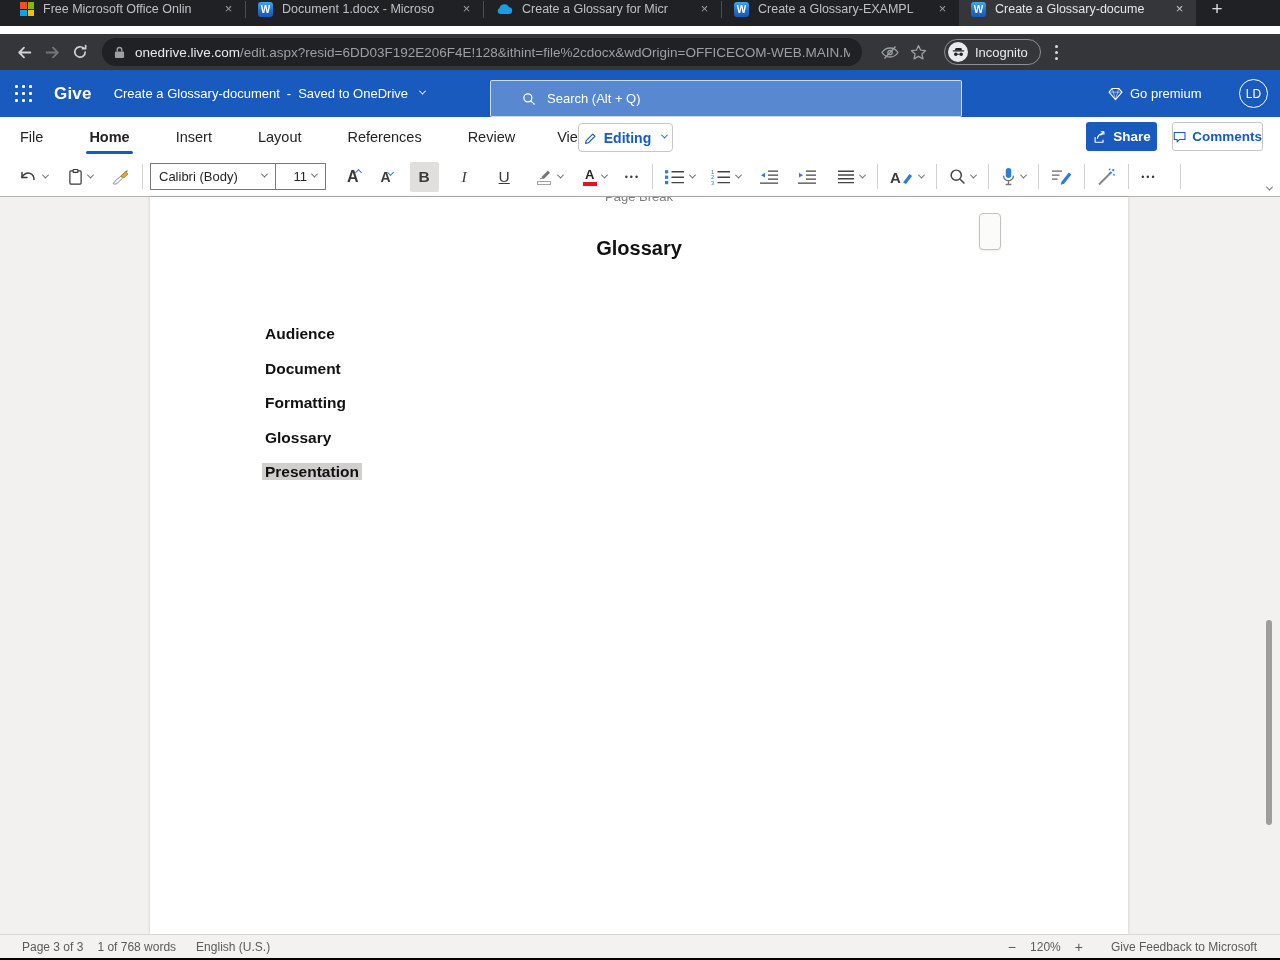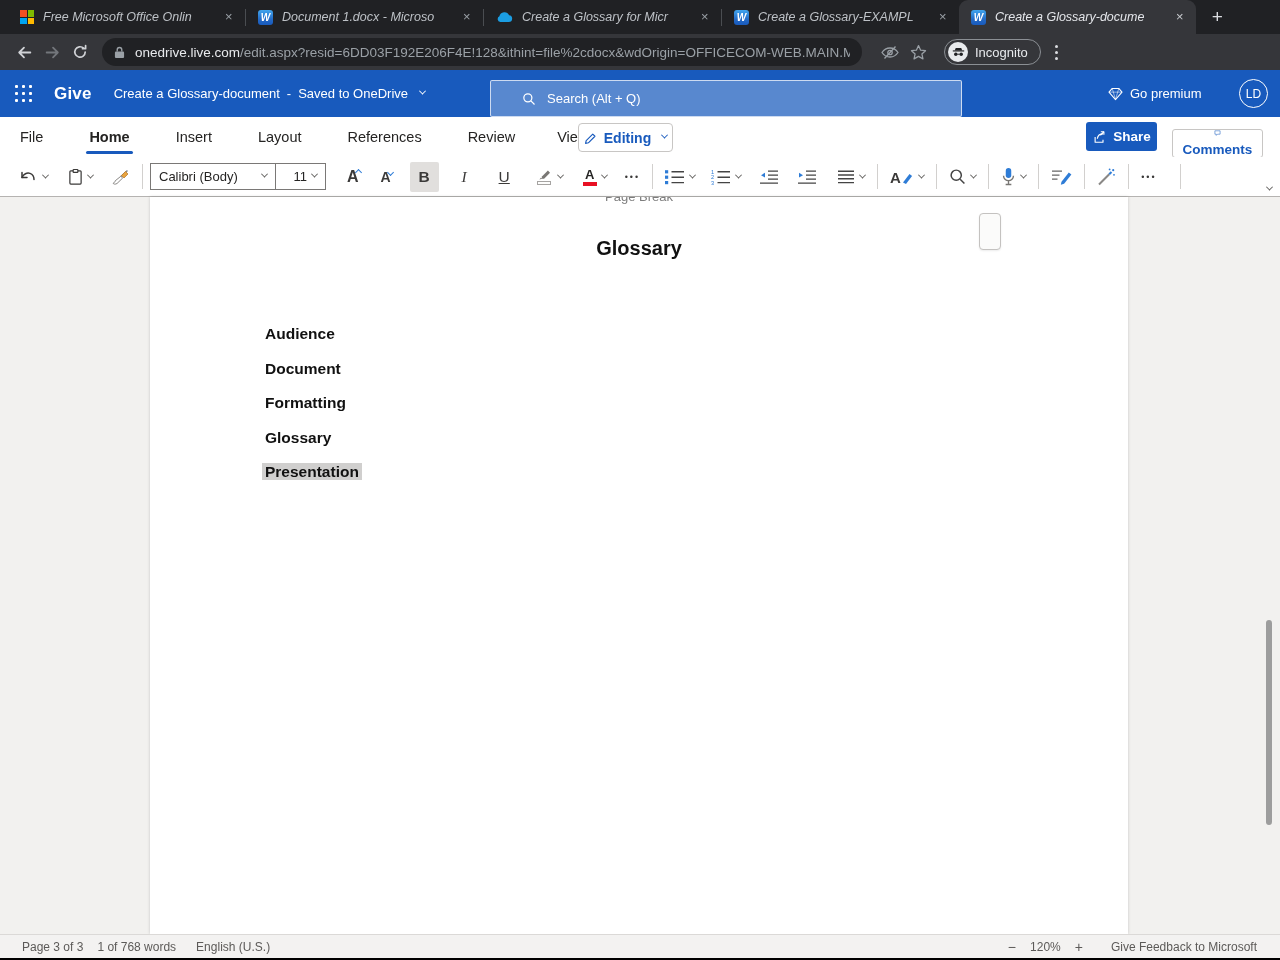--- a/index.html
+++ b/index.html
@@ -1,20 +1,20 @@
 <!DOCTYPE html>
 <html><head>
 <meta charset="utf-8">
 <style>
   * { margin:0; padding:0; box-sizing:border-box; }
   html,body { width:1280px; height:960px; overflow:hidden; font-family:"Liberation Sans","DejaVu Sans",sans-serif; background:#fff; }
   svg { display:block; }
 
   
-  .tabstrip { position:absolute; left:0; top:0; width:1280px; height:34px; background:#202124; display:flex; align-items:flex-end;font-style:italic; }
+  .tabstrip { position:absolute; left:0; top:0; width:1280px; height:26px; background:#202124; display:flex; align-items:flex-end; }
   .tab { width:237px; height:34px; display:flex; align-items:center; padding:0 8px 0 12px; cursor:pointer; position:relative; }
   .tab .tab-title { flex:1; font-size:12.5px; color:#bdc1c6; white-space:nowrap; overflow:hidden; margin-left:9px;
         -webkit-mask-image:linear-gradient(to right,#000 86%,transparent); mask-image:linear-gradient(to right,#000 86%,transparent); }
   .tab .tab-close { width:17px; height:17px; border-radius:50%; color:#9aa0a6; font-size:13px; line-height:16px; text-align:center; flex:none; }
   .tab.active { background:#35363a; border-radius:9px 9px 0 0; }
   .tab.active .tab-title { color:#e4e6ea; }
   .tab-sep { width:1px; height:17px; background:#4a4d51; margin-bottom:8px; flex:none; }
   .newtab-btn { width:26px; height:26px; margin:0 0 4px 8px; border-radius:50%; color:#dadce0; font-size:19px; line-height:25px; text-align:center; font-weight:300; }
   .ms-logo { width:14px; height:14px; display:grid; grid-template-columns:6.5px 6.5px; grid-template-rows:6.5px 6.5px; gap:1px; flex:none; }
   .ms-logo i { display:block; }
@@ -44,21 +44,21 @@
   .premium { position:absolute; left:1108px; top:0; height:47px; display:flex; align-items:center; gap:7px; font-size:13px;justify-content:flex-end; }
   .avatar { position:absolute; left:1239px; top:9px; width:29px; height:29px; border:1.5px solid #fff; border-radius:50%; display:grid; place-items:center; font-size:12px; }
 
   
   .ribbontabs { position:absolute; left:0; top:117px; width:1280px; height:40px; background:#fff; display:flex; align-items:center; }
   .rtab { position:relative; height:40px; line-height:40px; padding:0 16px; font-size:14.5px; color:#252423; cursor:pointer; }
   .rtab.active { font-weight:bold; }
   .rtab.active::after { content:""; position:absolute; left:13px; right:13px; bottom:3px; height:3px; background:#185abd; border-radius:2px; }
   .editing-btn { position:absolute; left:578px; top:6px; width:95px; height:29px; border:1px solid #c8c6c4; border-radius:4px; display:flex; align-items:center; justify-content:center; gap:6px; color:#185abd; font-size:14px; font-weight:bold; background:#fff; }
   .share-btn { position:absolute; left:1086px; top:5px; width:71px; height:29px; background:#185abd; border-radius:3px; color:#fff; font-size:13.5px; font-weight:bold; display:flex; align-items:center; justify-content:center; gap:6px; }
-  .comments-btn { position:absolute; left:1172px; top:12px; width:91px; height:29px; background:#fff; border:1px solid #c8c6c4; border-radius:3px; color:#185abd; font-size:13.5px; font-weight:bold; display:flex; align-items:center; justify-content:center; gap:6px;flex-direction:column; }
+  .comments-btn { position:absolute; left:1172px; top:5px; width:91px; height:29px; background:#fff; border:1px solid #c8c6c4; border-radius:3px; color:#185abd; font-size:13.5px; font-weight:bold; display:flex; align-items:center; justify-content:center; gap:6px; }
 
   
   .fmtbar { position:absolute; left:0; top:157px; width:1280px; height:40px; background:#fff; border-bottom:1px solid #b5b3b1; display:flex; align-items:center; color:#3b3a39; }
   .tbtn { height:30px; display:flex; align-items:center; justify-content:center; padding:0 5px; border-radius:2px; flex:none; }
   .tbtn.active { background:#e1dfdd; }
   .tdiv { width:1px; height:25px; background:#d2d0ce; margin:0 7px; flex:none; }
   .chev { display:inline-block; width:5px; height:5px; border-right:1.4px solid #605e5c; border-bottom:1.4px solid #605e5c; transform:rotate(45deg) translate(-1px,-1px); margin-left:5px; flex:none; }
   .chev.blue { border-color:#185abd; }
   .chev.white { border-color:#fff; }
   .fontbox { height:27px; border:1px solid #7a7876; display:flex; align-items:center; flex:none; }

